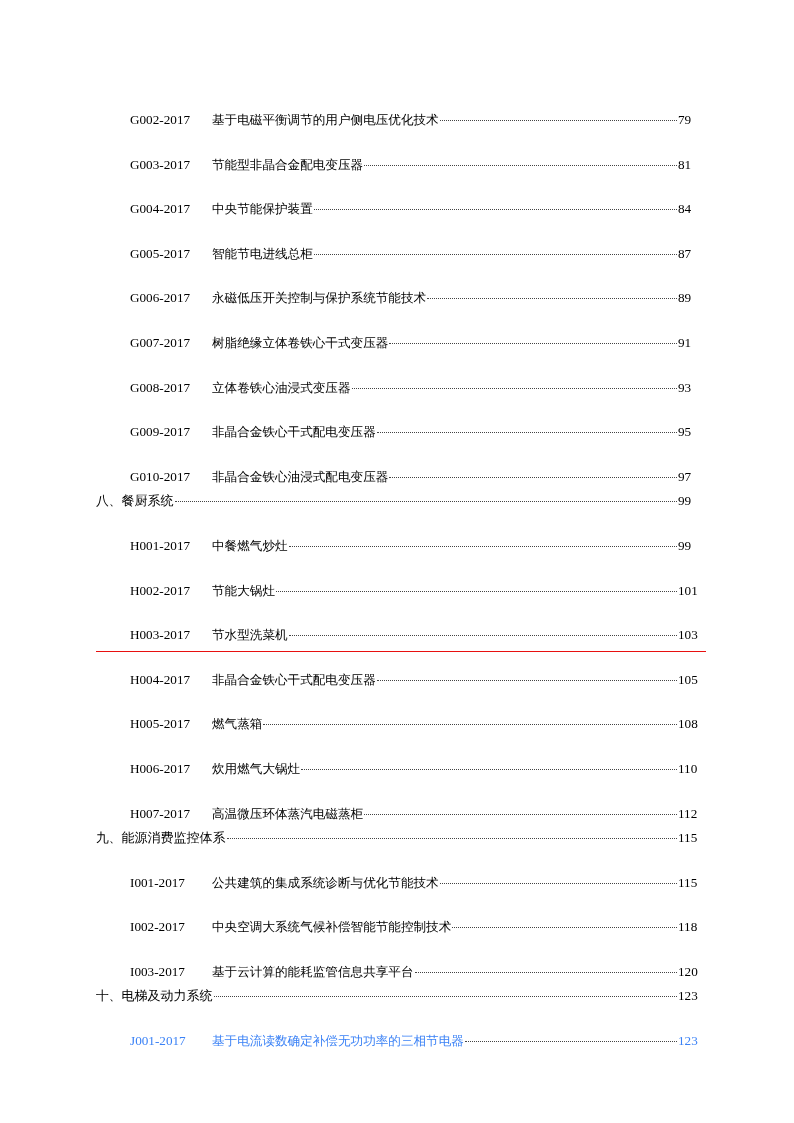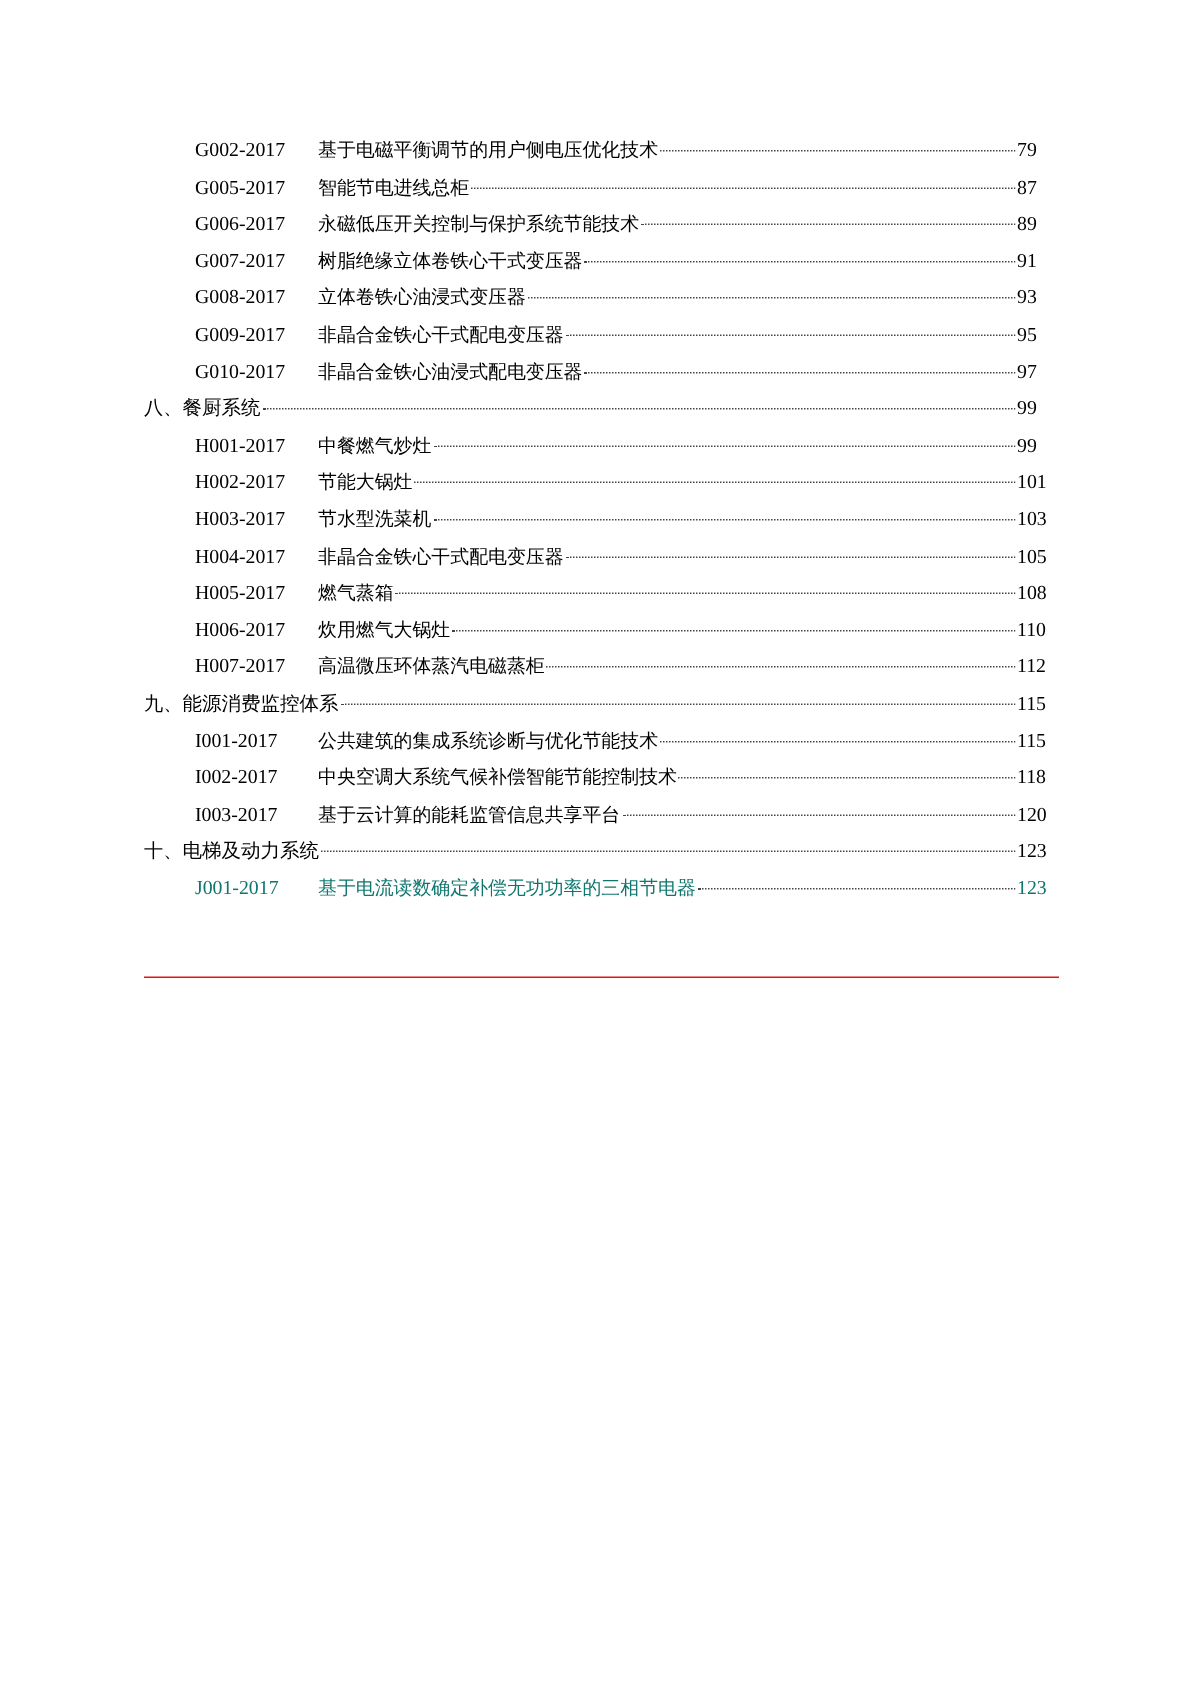--- a/index.html
+++ b/index.html
@@ -69,39 +69,40 @@
 
   
   .lvl-item {
     padding-left: 34px;
   }
   .lvl-item .code {
     width: 72px;
   }
   .lvl-item .title {
     padding-left: 10px;
+    margin-top: 20px;
   }
 
   
   .lvl-sec {
     padding-left: 0px;
   }
   .lvl-sec .code {
     font-family: "Liberation Sans", "DejaVu Sans", sans-serif;
     font-size: 12.8px;
   }
   .lvl-sec .title {
     font-family: "Liberation Sans", "DejaVu Sans", sans-serif;
     font-size: 13px;
     padding-left: 0px;
   }
 
   
   .highlight {
-    color: #0f766e;
+    color: #3b82f6;
   }
   .rule {
     position: absolute;
     left: 96px;
     right: 0;
     width: 610px;
     height: 0;
     border-bottom: 1.6px solid #e81010;
   }
 </style>
@@ -110,20 +111,32 @@
 
 <div class="page">
   <div class="toc" id="toc-root">
       <div class="row lvl-item">
         <span class="code">G002-2017</span>
         <span class="title">基于电磁平衡调节的用户侧电压优化技术</span>
         <span class="leader"></span>
         <span class="page-no">79</span>
       </div>
       <div class="row lvl-item">
+        <span class="code">G003-2017</span>
+        <span class="title">节能型非晶合金配电变压器</span>
+        <span class="leader"></span>
+        <span class="page-no">81</span>
+      </div>
+      <div class="row lvl-item">
+        <span class="code">G004-2017</span>
+        <span class="title">中央节能保护装置</span>
+        <span class="leader"></span>
+        <span class="page-no">84</span>
+      </div>
+      <div class="row lvl-item">
         <span class="code">G005-2017</span>
         <span class="title">智能节电进线总柜</span>
         <span class="leader"></span>
         <span class="page-no">87</span>
       </div>
       <div class="row lvl-item">
         <span class="code">G006-2017</span>
         <span class="title">永磁低压开关控制与保护系统节能技术</span>
         <span class="leader"></span>
         <span class="page-no">89</span>

